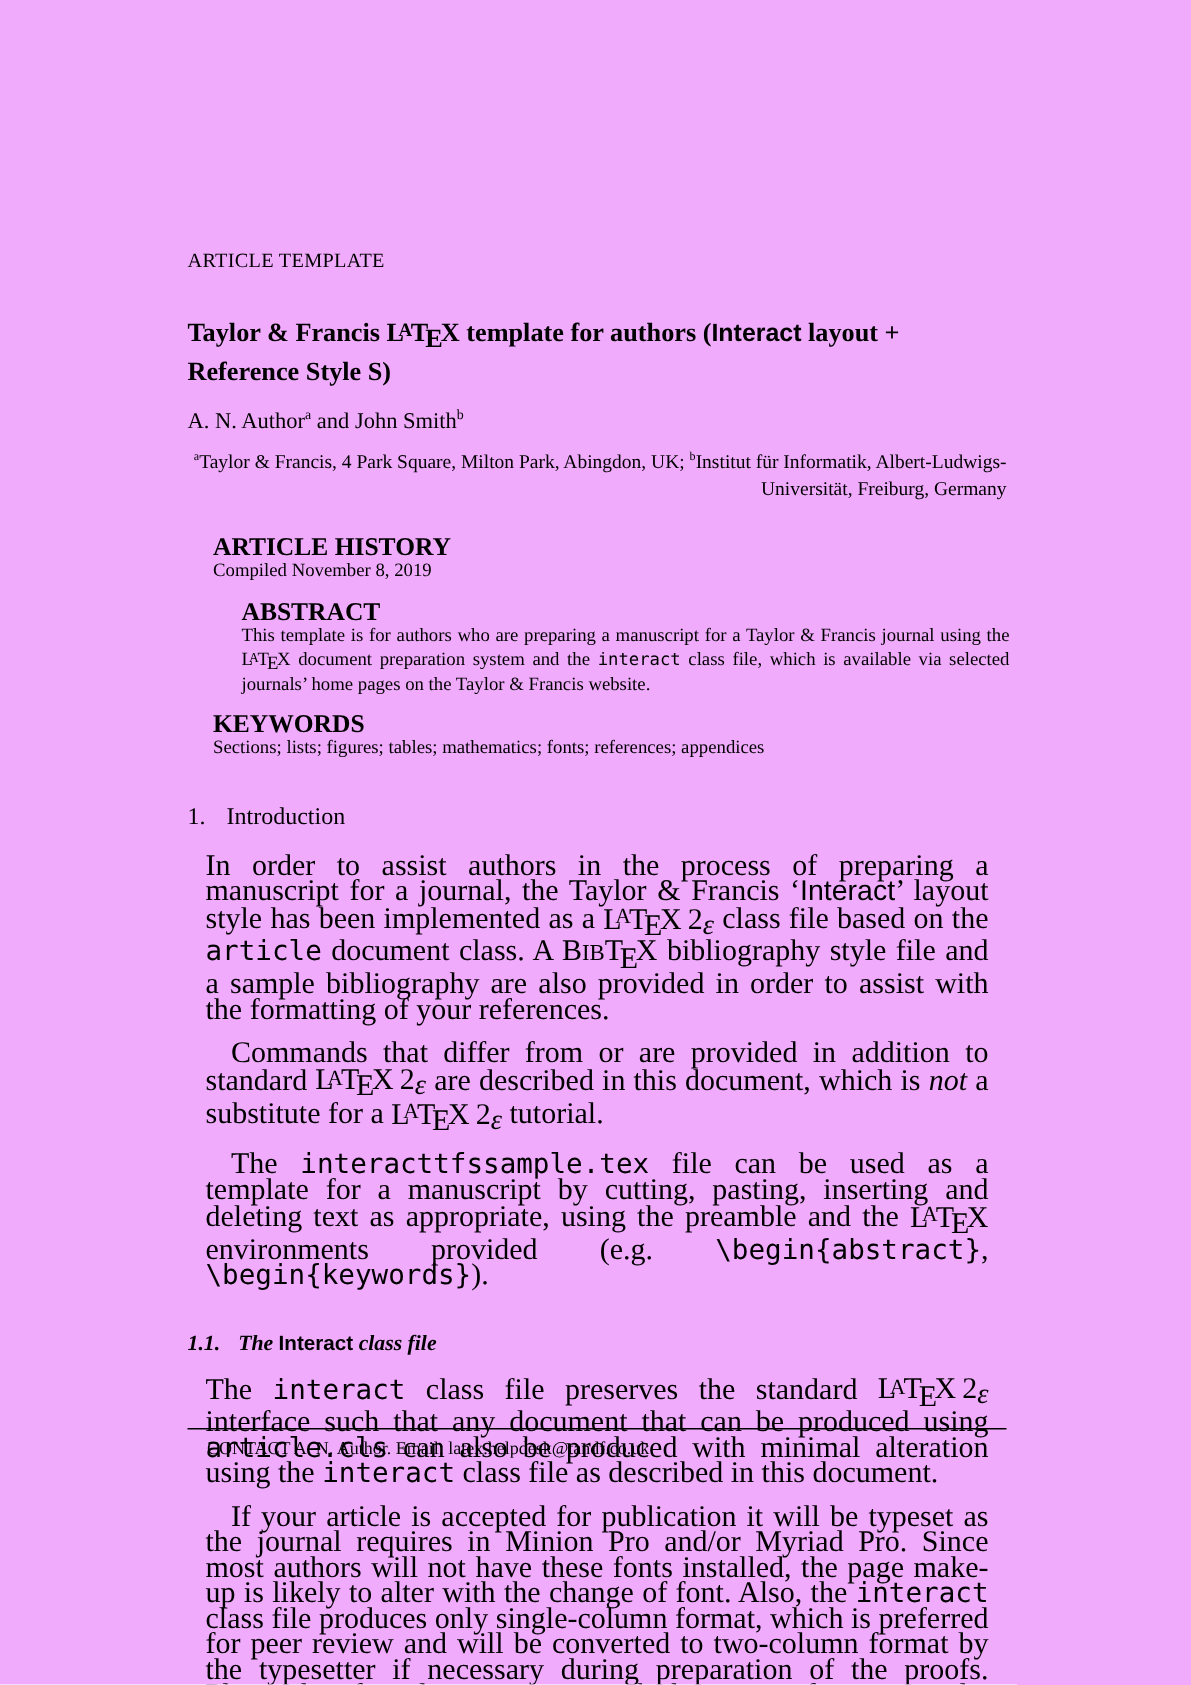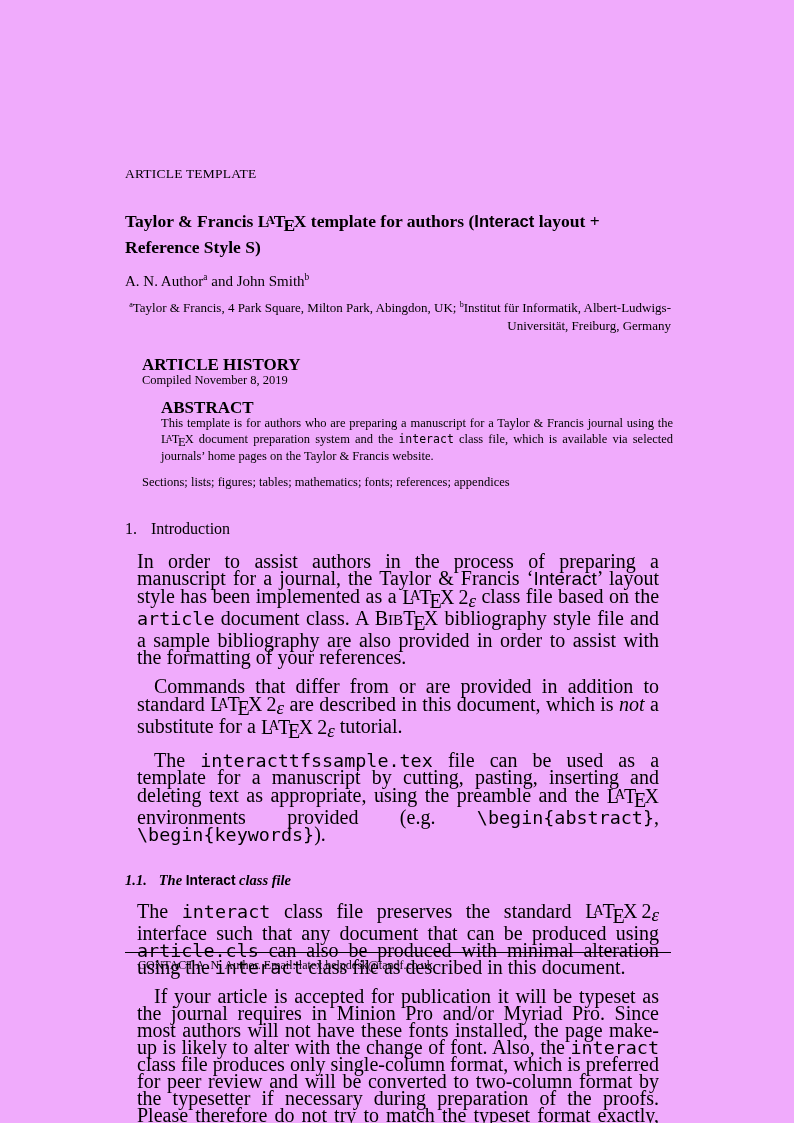--- a/index.html
+++ b/index.html
@@ -77,20 +77,21 @@
       <div class="meta-label">ARTICLE HISTORY</div>
       <div class="meta-text">Compiled November 8, 2019</div>
     </div>
 
     <div class="meta abstract">
       <div class="meta-label">ABSTRACT</div>
       <div class="meta-text"><span>This template is for authors who are preparing a manuscript for a Taylor &amp; Francis journal using the </span><span class="logo"><span>L</span><span class="lg-a">A</span><span>T</span><span class="lg-e">E</span><span>X</span></span><span> document preparation system and the </span><span class="s-tt">interact</span><span> class file, which is available via selected journals’ home pages on the Taylor &amp; Francis website.</span></div>
     </div>
 
     <div class="meta keywords">
+      <div class="meta-label">KEYWORDS</div>
       <div class="meta-text">Sections; lists; figures; tables; mathematics; fonts; references; appendices</div>
     </div>
 
     <div class="sec-heading">
       <span class="sec-num">1.</span><span>Introduction</span>
     </div>
 
     <p class="body-par first-par"><span>In order to assist authors in the process of preparing a manuscript for a journal, the Taylor &amp; Francis ‘</span><span class="s-sf">Interact</span><span>’ layout style has been implemented as a </span><span class="logo"><span>L</span><span class="lg-a">A</span><span>T</span><span class="lg-e">E</span><span>X</span><span> </span><span>2</span><span class="lg-eps">ε</span></span><span> class file based on the </span><span class="s-tt">article</span><span> document class. A </span><span class="logo"><span>B</span><span class="lg-sc">IB</span><span>T</span><span class="lg-e">E</span><span>X</span></span><span> bibliography style file and a sample bibliography are also provided in order to assist with the formatting of your references.</span></p>
     <p class="body-par indent"><span>Commands that differ from or are provided in addition to standard </span><span class="logo"><span>L</span><span class="lg-a">A</span><span>T</span><span class="lg-e">E</span><span>X</span><span> </span><span>2</span><span class="lg-eps">ε</span></span><span> are described in this document, which is </span><span class="s-it">not</span><span> a substitute for a </span><span class="logo"><span>L</span><span class="lg-a">A</span><span>T</span><span class="lg-e">E</span><span>X</span><span> </span><span>2</span><span class="lg-eps">ε</span></span><span> tutorial.</span></p>
     <p class="body-par indent"><span>The </span><span class="s-tt">interacttfssample.tex</span><span> file can be used as a template for a manuscript by cutting, pasting, inserting and deleting text as appropriate, using the preamble and the </span><span class="logo"><span>L</span><span class="lg-a">A</span><span>T</span><span class="lg-e">E</span><span>X</span></span><span> environments provided (e.g. </span><span class="s-tt">\begin{abstract}</span><span>, </span><span class="s-tt">\begin{keywords}</span><span>).</span></p>

